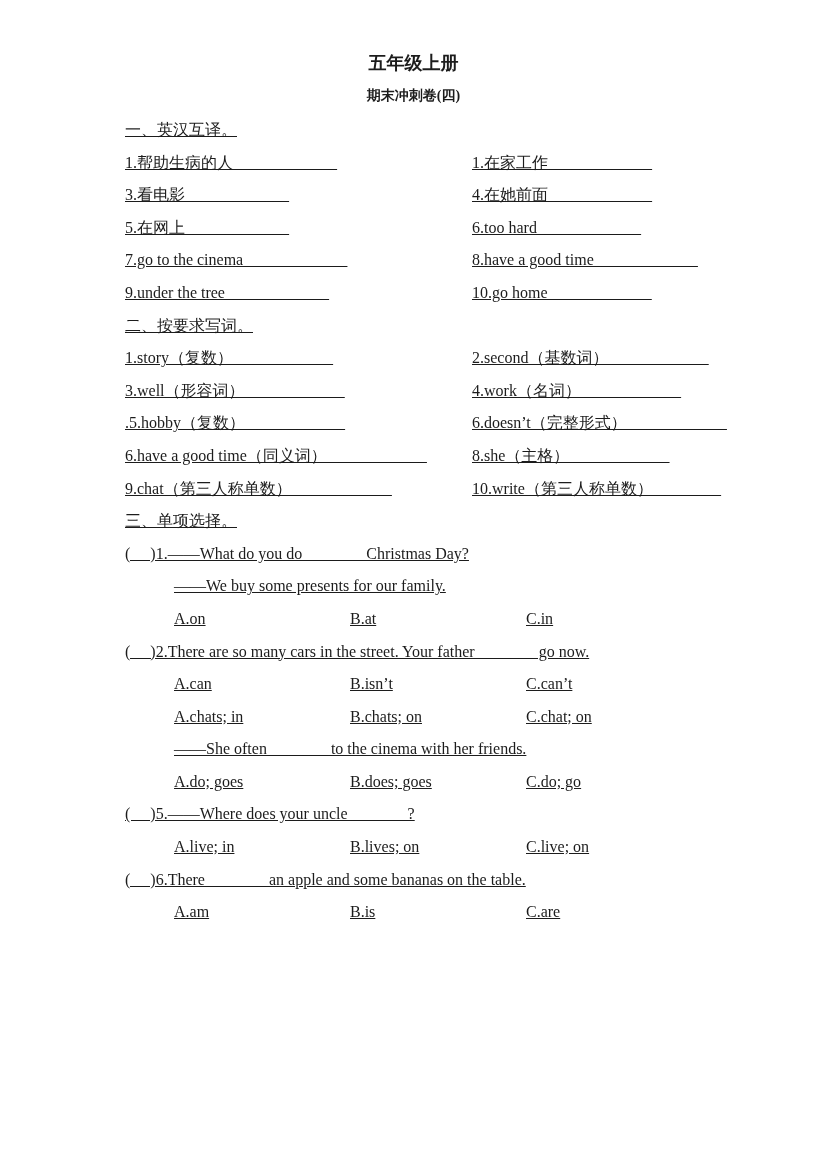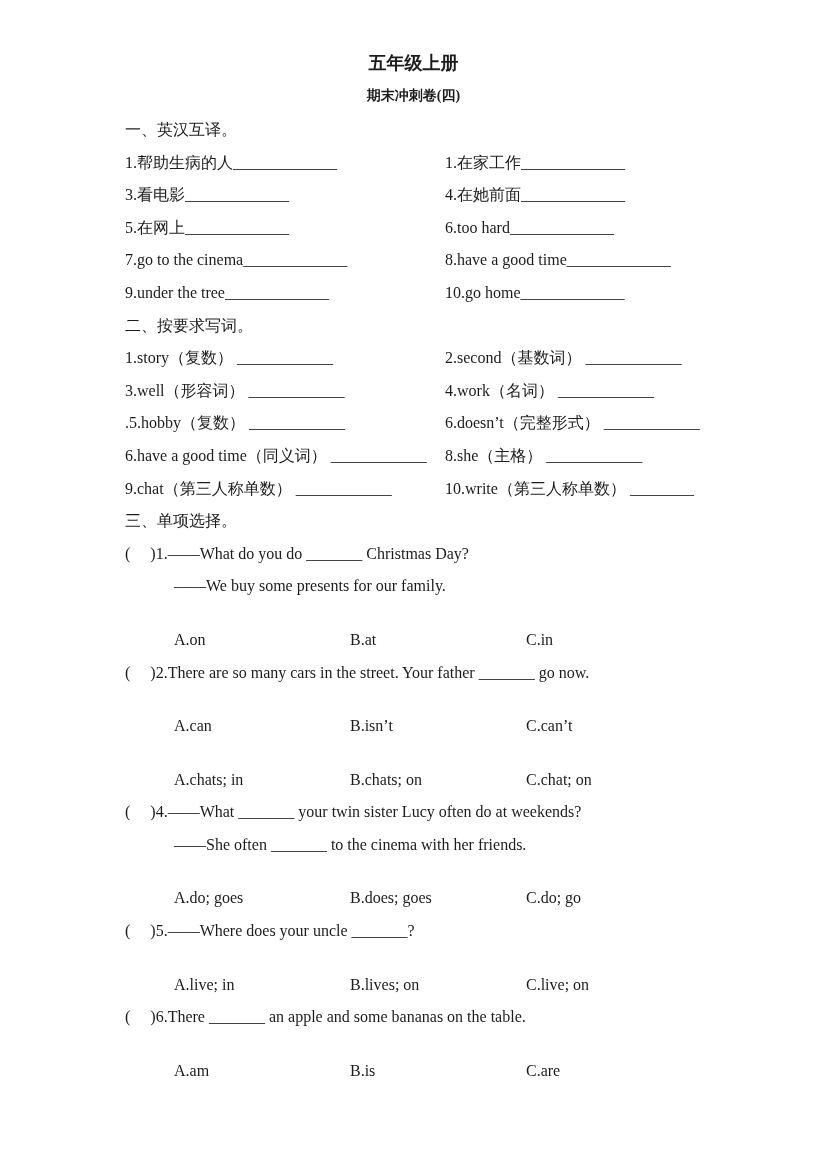--- a/index.html
+++ b/index.html
@@ -17,25 +17,25 @@
     height:30px;line-height:30px;
     text-align:center;
     font-weight:bold;font-size:18px;
   }
   .subtitle{
     height:36px;line-height:36px;
     text-align:center;
     font-weight:bold;font-size:14px;
   }
   .content{margin-left:125px;width:582px;}
-  .row{height:32.6px;line-height:32.6px;white-space:pre;}
-  .two-col{display:grid;grid-template-columns:320px 1fr;}
+  .row{height:32.6px;line-height:32.6px;white-space:pre;text-decoration:underline;}
+  .two-col{display:grid;grid-template-columns:320px 1fr;gap:27px;}
   .cell{overflow:visible;}
   .q-indent{padding-left:49px;}
-  .options{display:grid;grid-template-columns:176px 176px 1fr;padding-left:49px;margin-top:21px;}
+  .options{display:grid;grid-template-columns:176px 176px 1fr;padding-left:49px;}
 </style>
 </head>
 <body>
 
 <div class="page">
   <div class="title">五年级上册</div>
   <div class="subtitle">期末冲刺卷(四)</div>
 
   <div class="content">
 
@@ -99,21 +99,20 @@
       <span>B.isn’t</span>
       <span>C.can’t</span>
     </div>
 
     <div class="row options">
       <span>A.chats; in</span>
       <span>B.chats; on</span>
       <span>C.chat; on</span>
     </div>
 
-    <div class="row">(     )4.——What _______ your twin sister Lucy often do at weekends?</div>
     <div class="row q-indent">——She often _______ to the cinema with her friends.</div>
     <div class="row options">
       <span>A.do; goes</span>
       <span>B.does; goes</span>
       <span>C.do; go</span>
     </div>
 
     <div class="row">(     )5.——Where does your uncle _______?</div>
     <div class="row options">
       <span>A.live; in</span>

